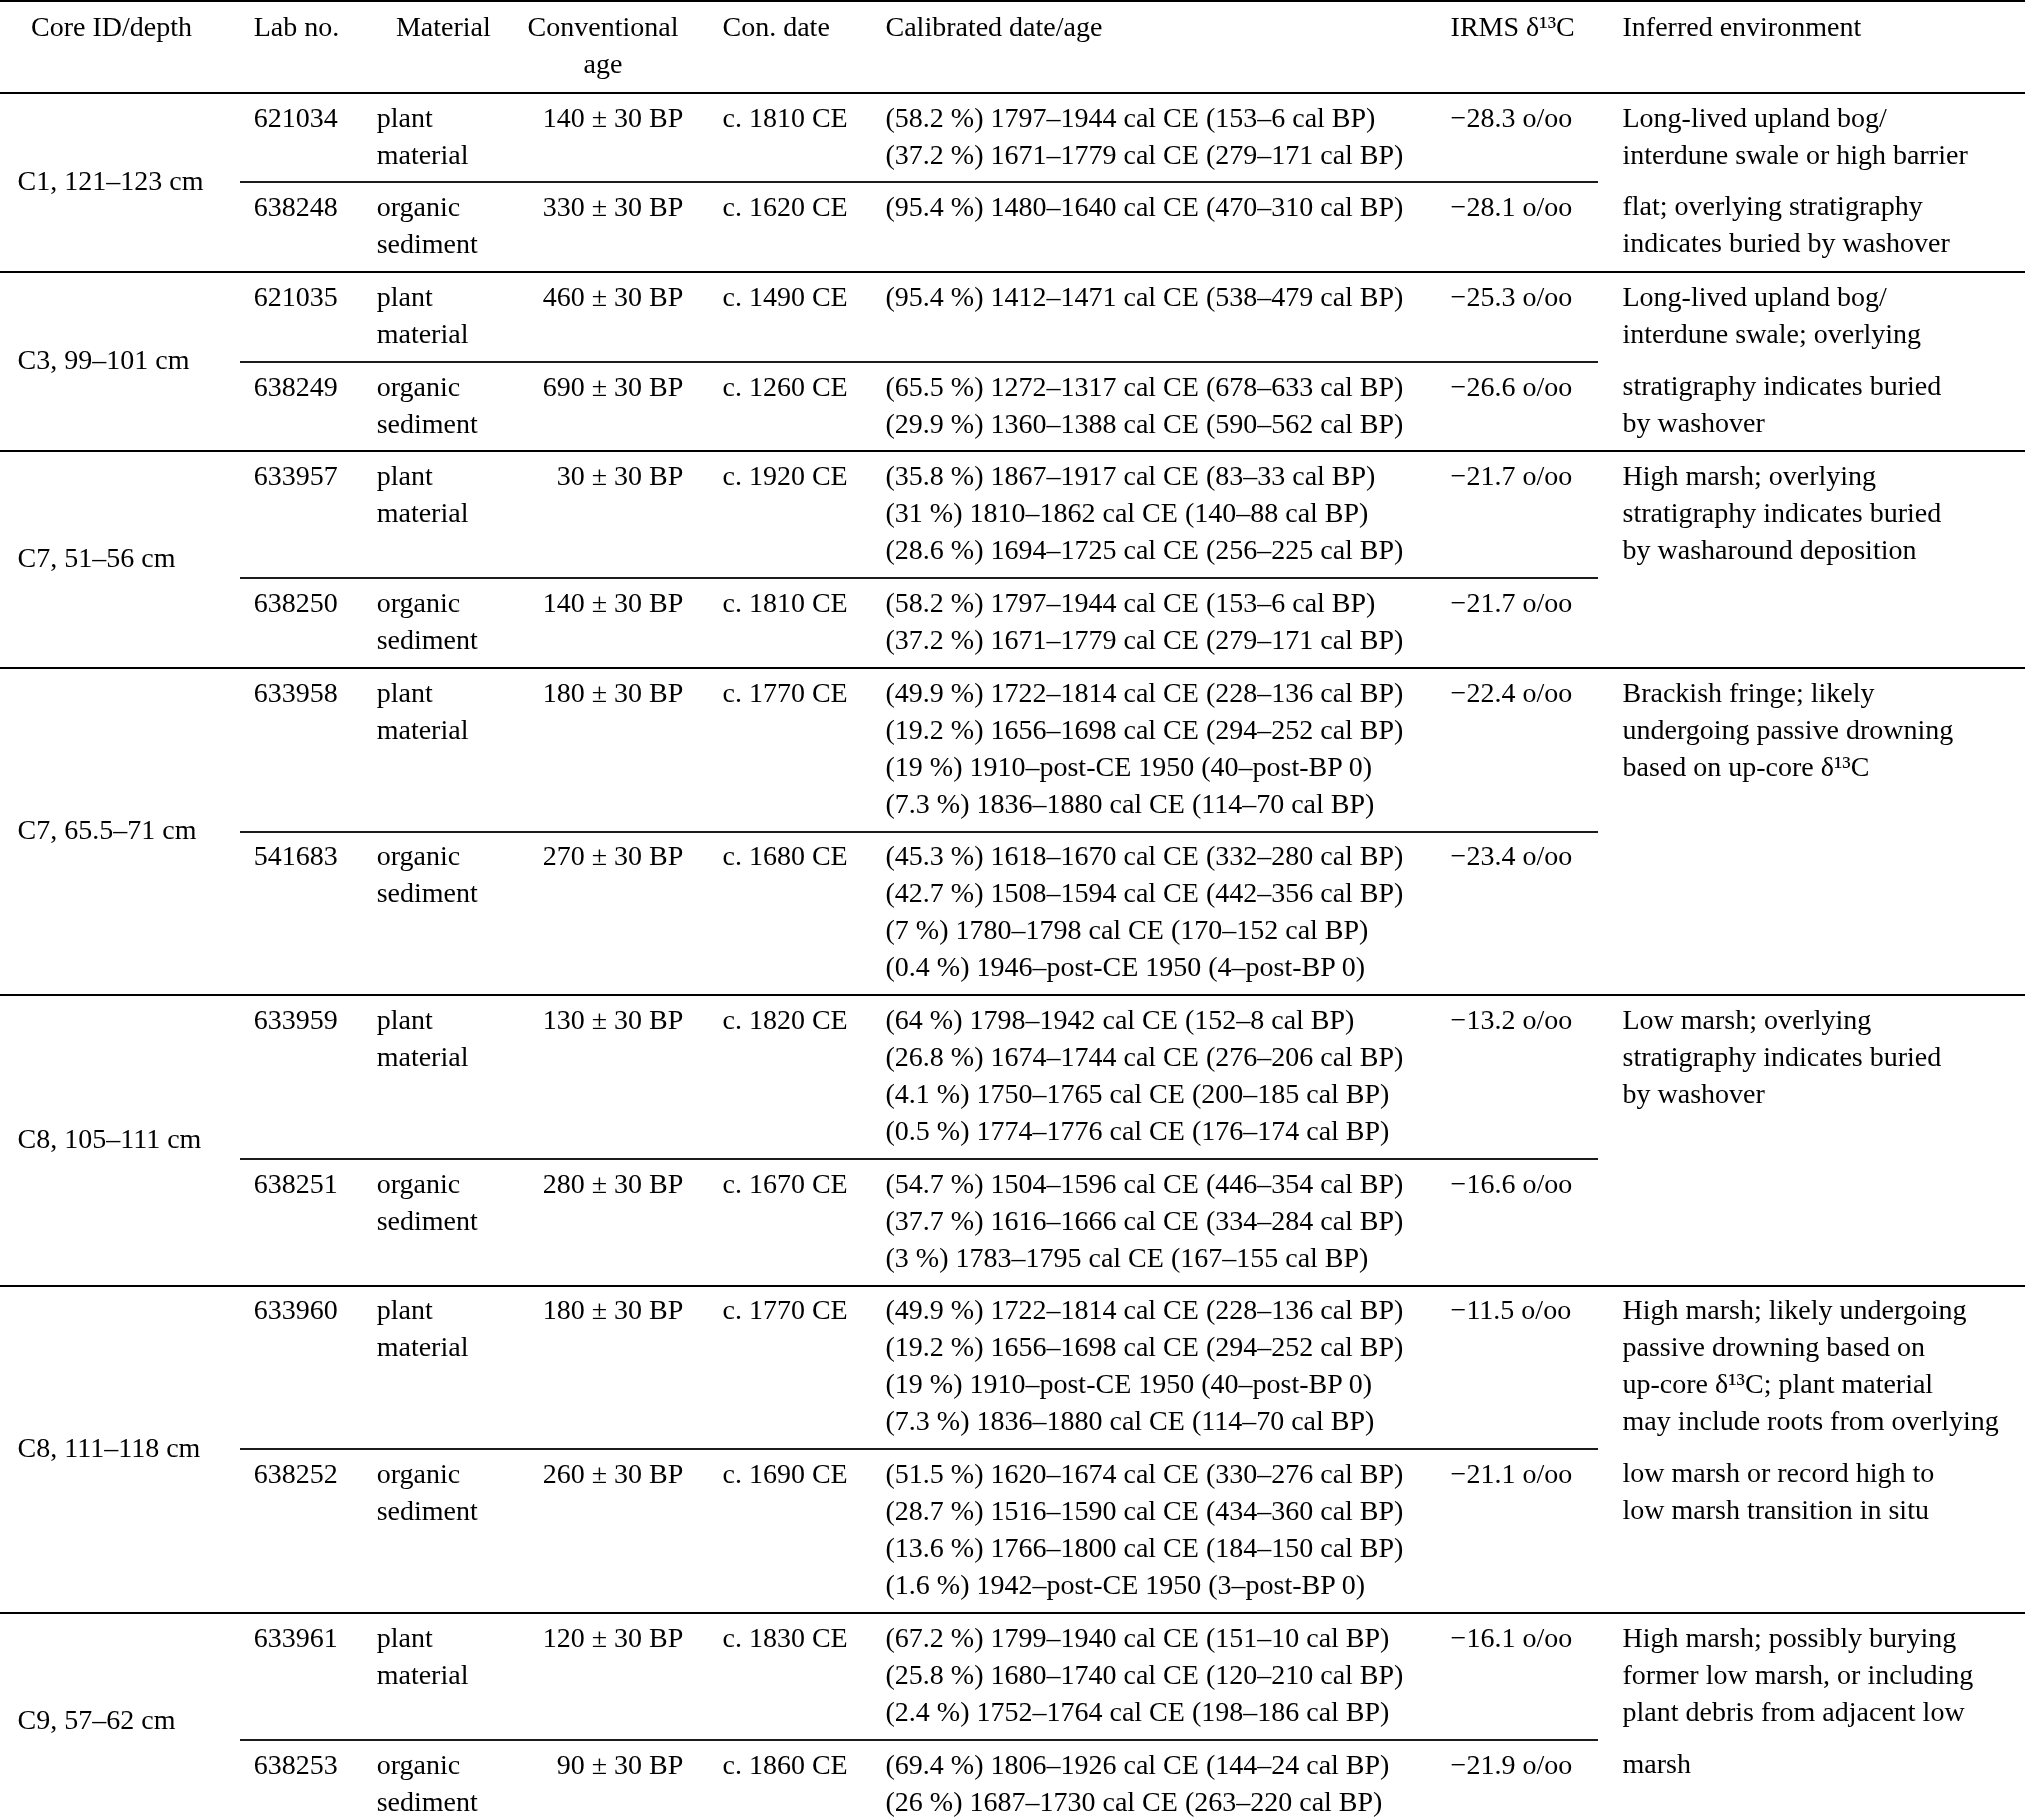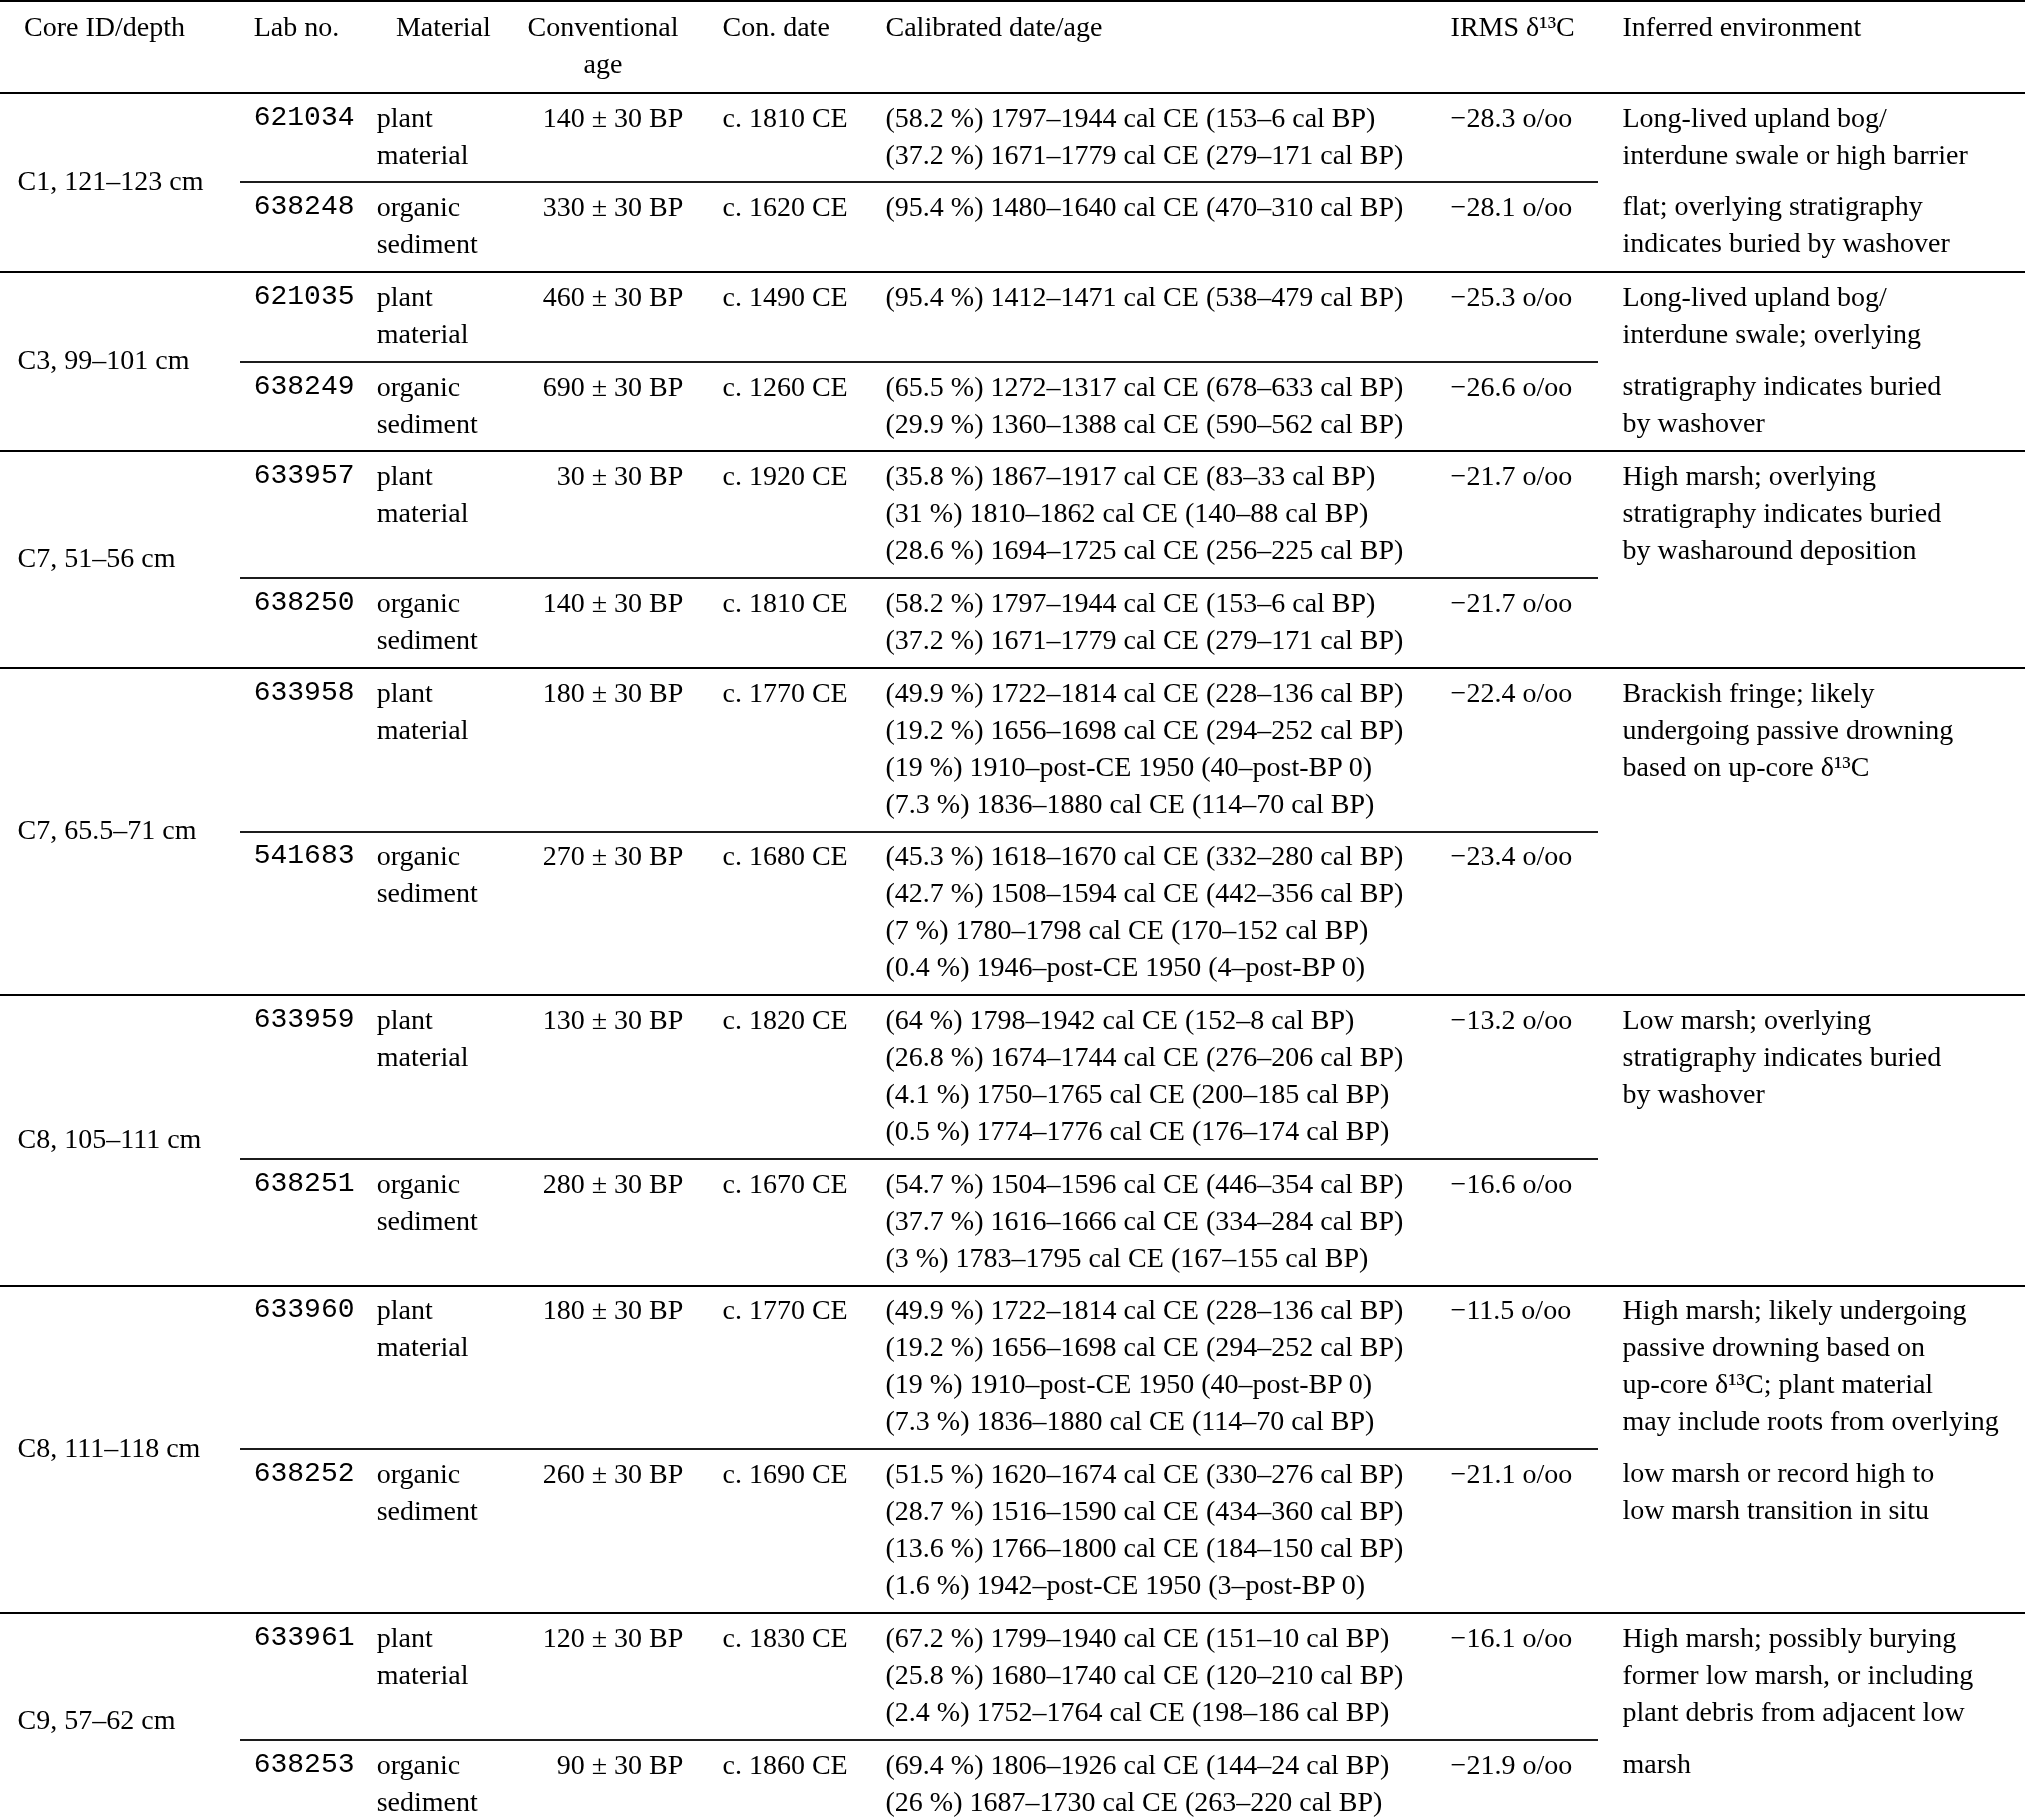--- a/index.html
+++ b/index.html
@@ -21,31 +21,31 @@
     font-weight:normal;
     text-align:left;
     vertical-align:top;
     border-bottom:2.9px solid #000;
     padding:5.9px 0 9.8px 0;
   }
   td{
     vertical-align:top;
     padding:4.9px 0 8.8px 0;
   }
-  .h-core{padding-left:24px;}
+  .h-core{padding-left:31px;}
   .h-lab{padding-left:13.7px;}
   .h-mat{padding-left:13.7px;text-align:center;}
   .h-conv{text-align:center;padding-left:14.7px;padding-right:14.7px;}
   .h-cdate{padding-left:26.5px;}
   .h-cal{padding-left:22.5px;}
   .h-irms{padding-left:19.6px;white-space:nowrap;}
   .h-env{padding-left:24.5px;}
 
   td.core{vertical-align:middle;padding-left:17.6px;white-space:nowrap;}
-  td.lab{padding-left:13.7px;font-family:Liberation Mono, monospace;}
+  td.lab{padding-left:13.7px;}
   td.mat{padding-left:13.7px;padding-right:13.7px;margin-top:24px;}
   td.conv{text-align:right;padding-right:12.7px;white-space:nowrap;}
   td.cdate{padding-left:26.5px;white-space:nowrap;}
   td.cal{padding-left:22.5px;}
   td.irms{padding-left:19.6px;white-space:nowrap;}
   td.env{padding-left:24.5px;}
 
   .ln{white-space:nowrap;}
   .ir{border-bottom:2px solid #1c1c1c;}   
   .gr{border-bottom:2.9px solid #000;}      

